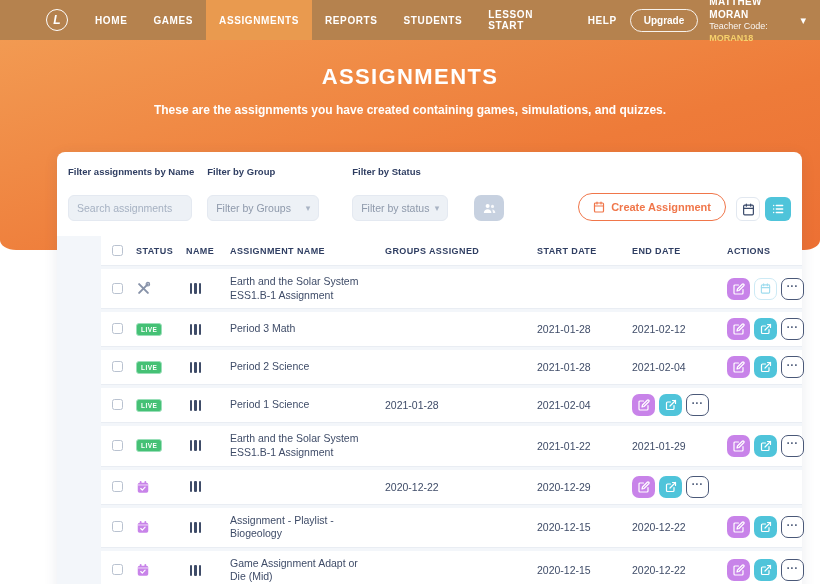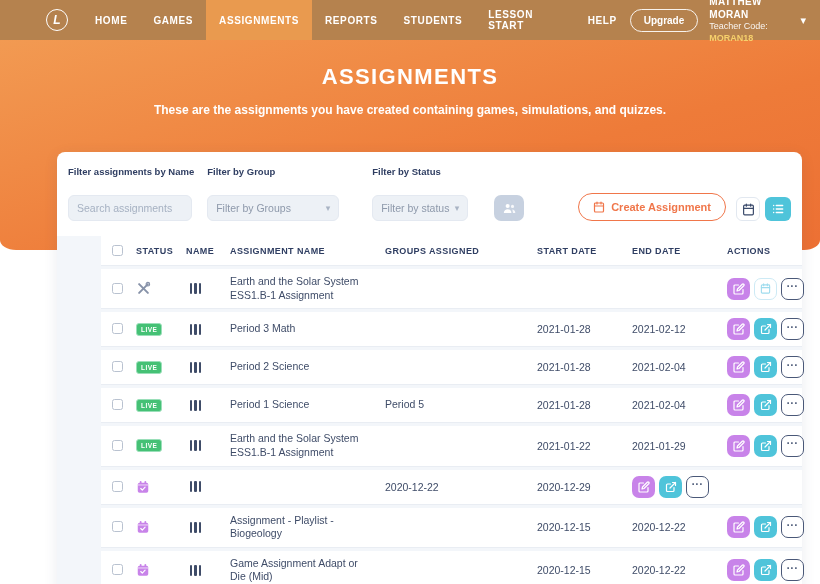--- a/index.html
+++ b/index.html
@@ -40,21 +40,21 @@
 
   .filters { display:flex; align-items:flex-end; padding:0 11px; }
   .fgroup { display:flex; flex-direction:column; gap:18px; }
   .flabel { font-size:9.5px; font-weight:700; color:#2f3e62; }
   .search-input { width:124px; height:26px; background:#edf1f6; border:1px solid #e4e9f1;
     border-radius:6px; font-size:10.5px; padding:0 8px; color:#3f4c68; font-family:inherit; }
   .search-input::placeholder { color:#a6b1c2; }
   .select { height:26px; background:#edf1f6; border:1px solid #e4e9f1; border-radius:6px;
     font-size:10.5px; color:#8e99ab; display:flex; align-items:center; justify-content:space-between;
     padding:0 8px; cursor:pointer; }
-  .sel-group { width:132px; margin-left:13px;text-align:right; }
+  .sel-group { width:112px; margin-left:13px;text-align:right; }
   .sel-status { width:96px; margin-left:33px; }
   .sel-chev { color:#a9b4c4; font-size:9px; }
   .people-btn { margin-left:26px; width:30px; height:26px; background:#c7d1e0; border:none;
     border-radius:7px; display:flex; align-items:center; justify-content:center; cursor:pointer; }
   .create-btn { margin-left:auto; height:28px; display:flex; align-items:center; gap:6px;
     border:1px solid #f0764a; color:#f0764a; border-radius:15px; background:#fff; font-size:11px;
     font-weight:700; padding:0 14px; cursor:pointer; font-family:inherit; }
   .cal-btn { margin-left:10px; width:24px; height:24px; border:1px solid #e2e8f0; background:#fff;
     border-radius:6px; display:flex; align-items:center; justify-content:center; cursor:pointer; }
   .list-btn { margin-left:5px; width:26px; height:24px; background:#4fc4da; border:none;
@@ -317,21 +317,20 @@
 
       <span class="live-badge">LIVE</span>
 
     </span>
     <span class="mode-cell">
             <i></i>
             <i></i>
             <i></i>
           </span>
     <span class="name">Period 1 Science</span>
-    <span class="name">Period 5</span>
     <span class="date">2021-01-28</span>
     <span class="date">2021-02-04</span>
     <span class="actions">
       <button class="abtn edit">
         <svg width="12" height="12" viewBox="0 0 24 24" fill="none" stroke="#ffffff" stroke-width="2.4" stroke-linecap="round" stroke-linejoin="round">
           <path d="M11 4H4a2 2 0 0 0-2 2v14a2 2 0 0 0 2 2h14a2 2 0 0 0 2-2v-7"></path>
           <path d="M18.5 2.5a2.12 2.12 0 0 1 3 3L12 15l-4 1 1-4 9.5-9.5z"></path>
         </svg>
       </button>
 

